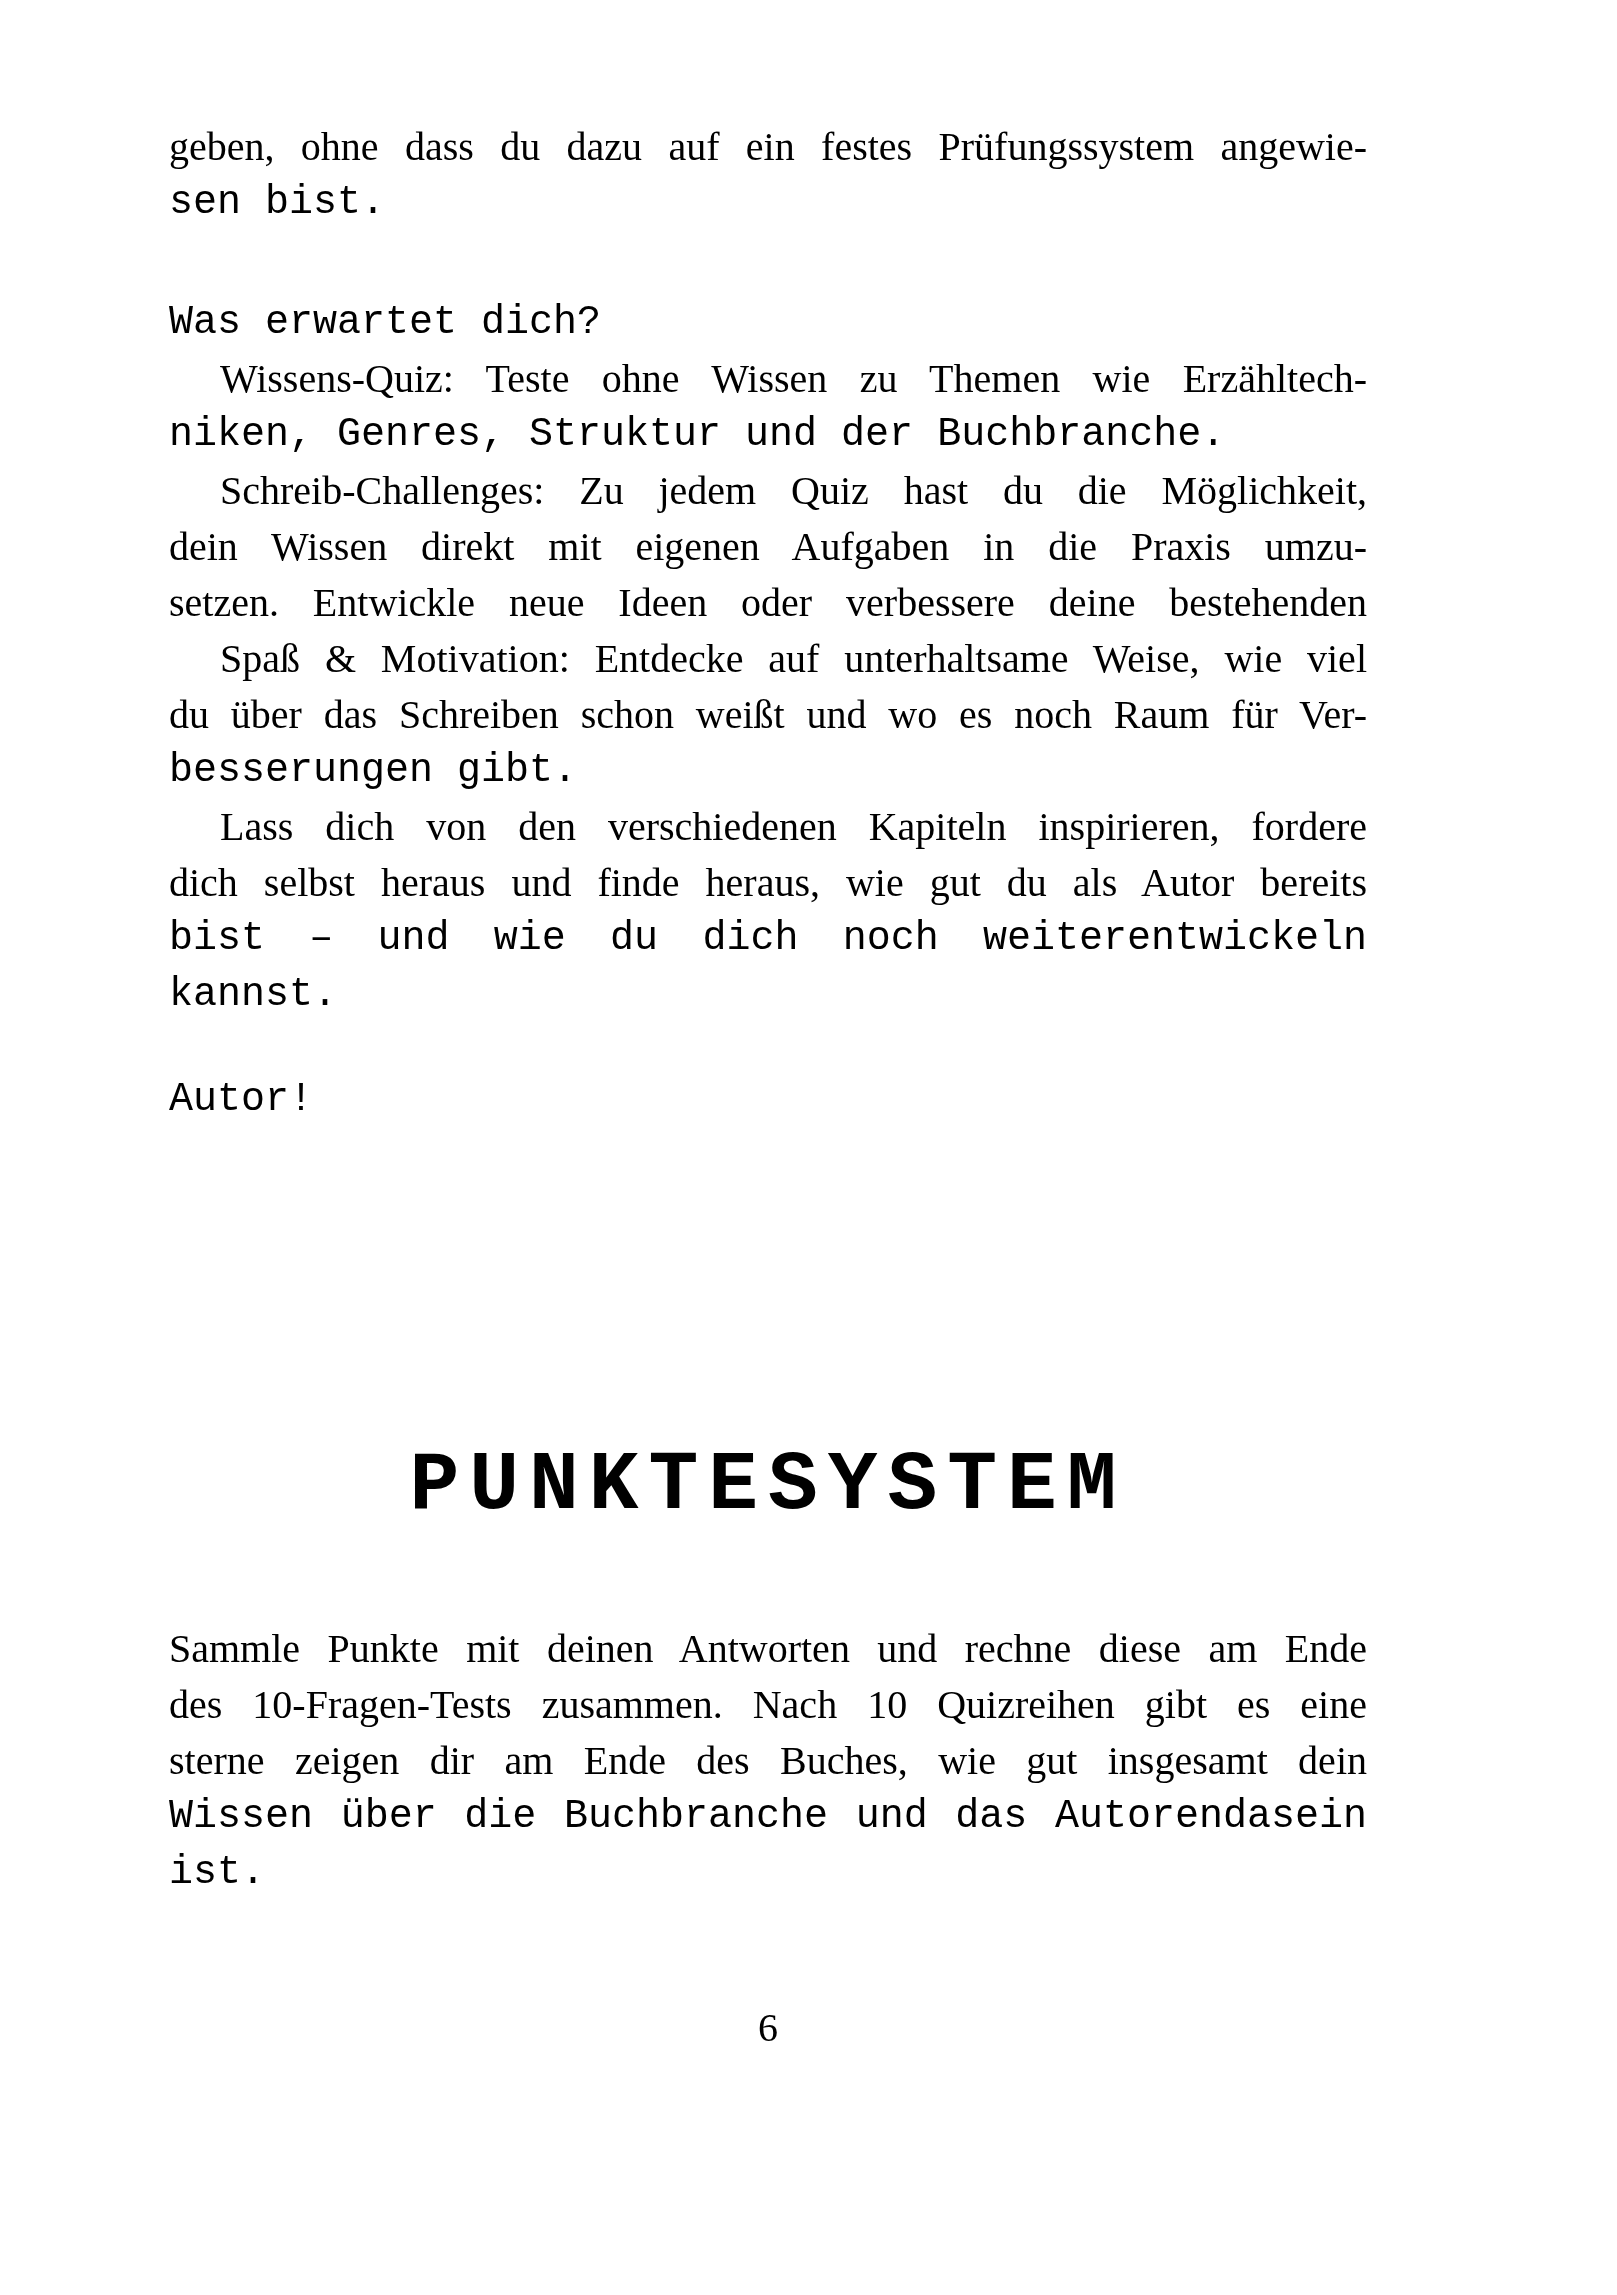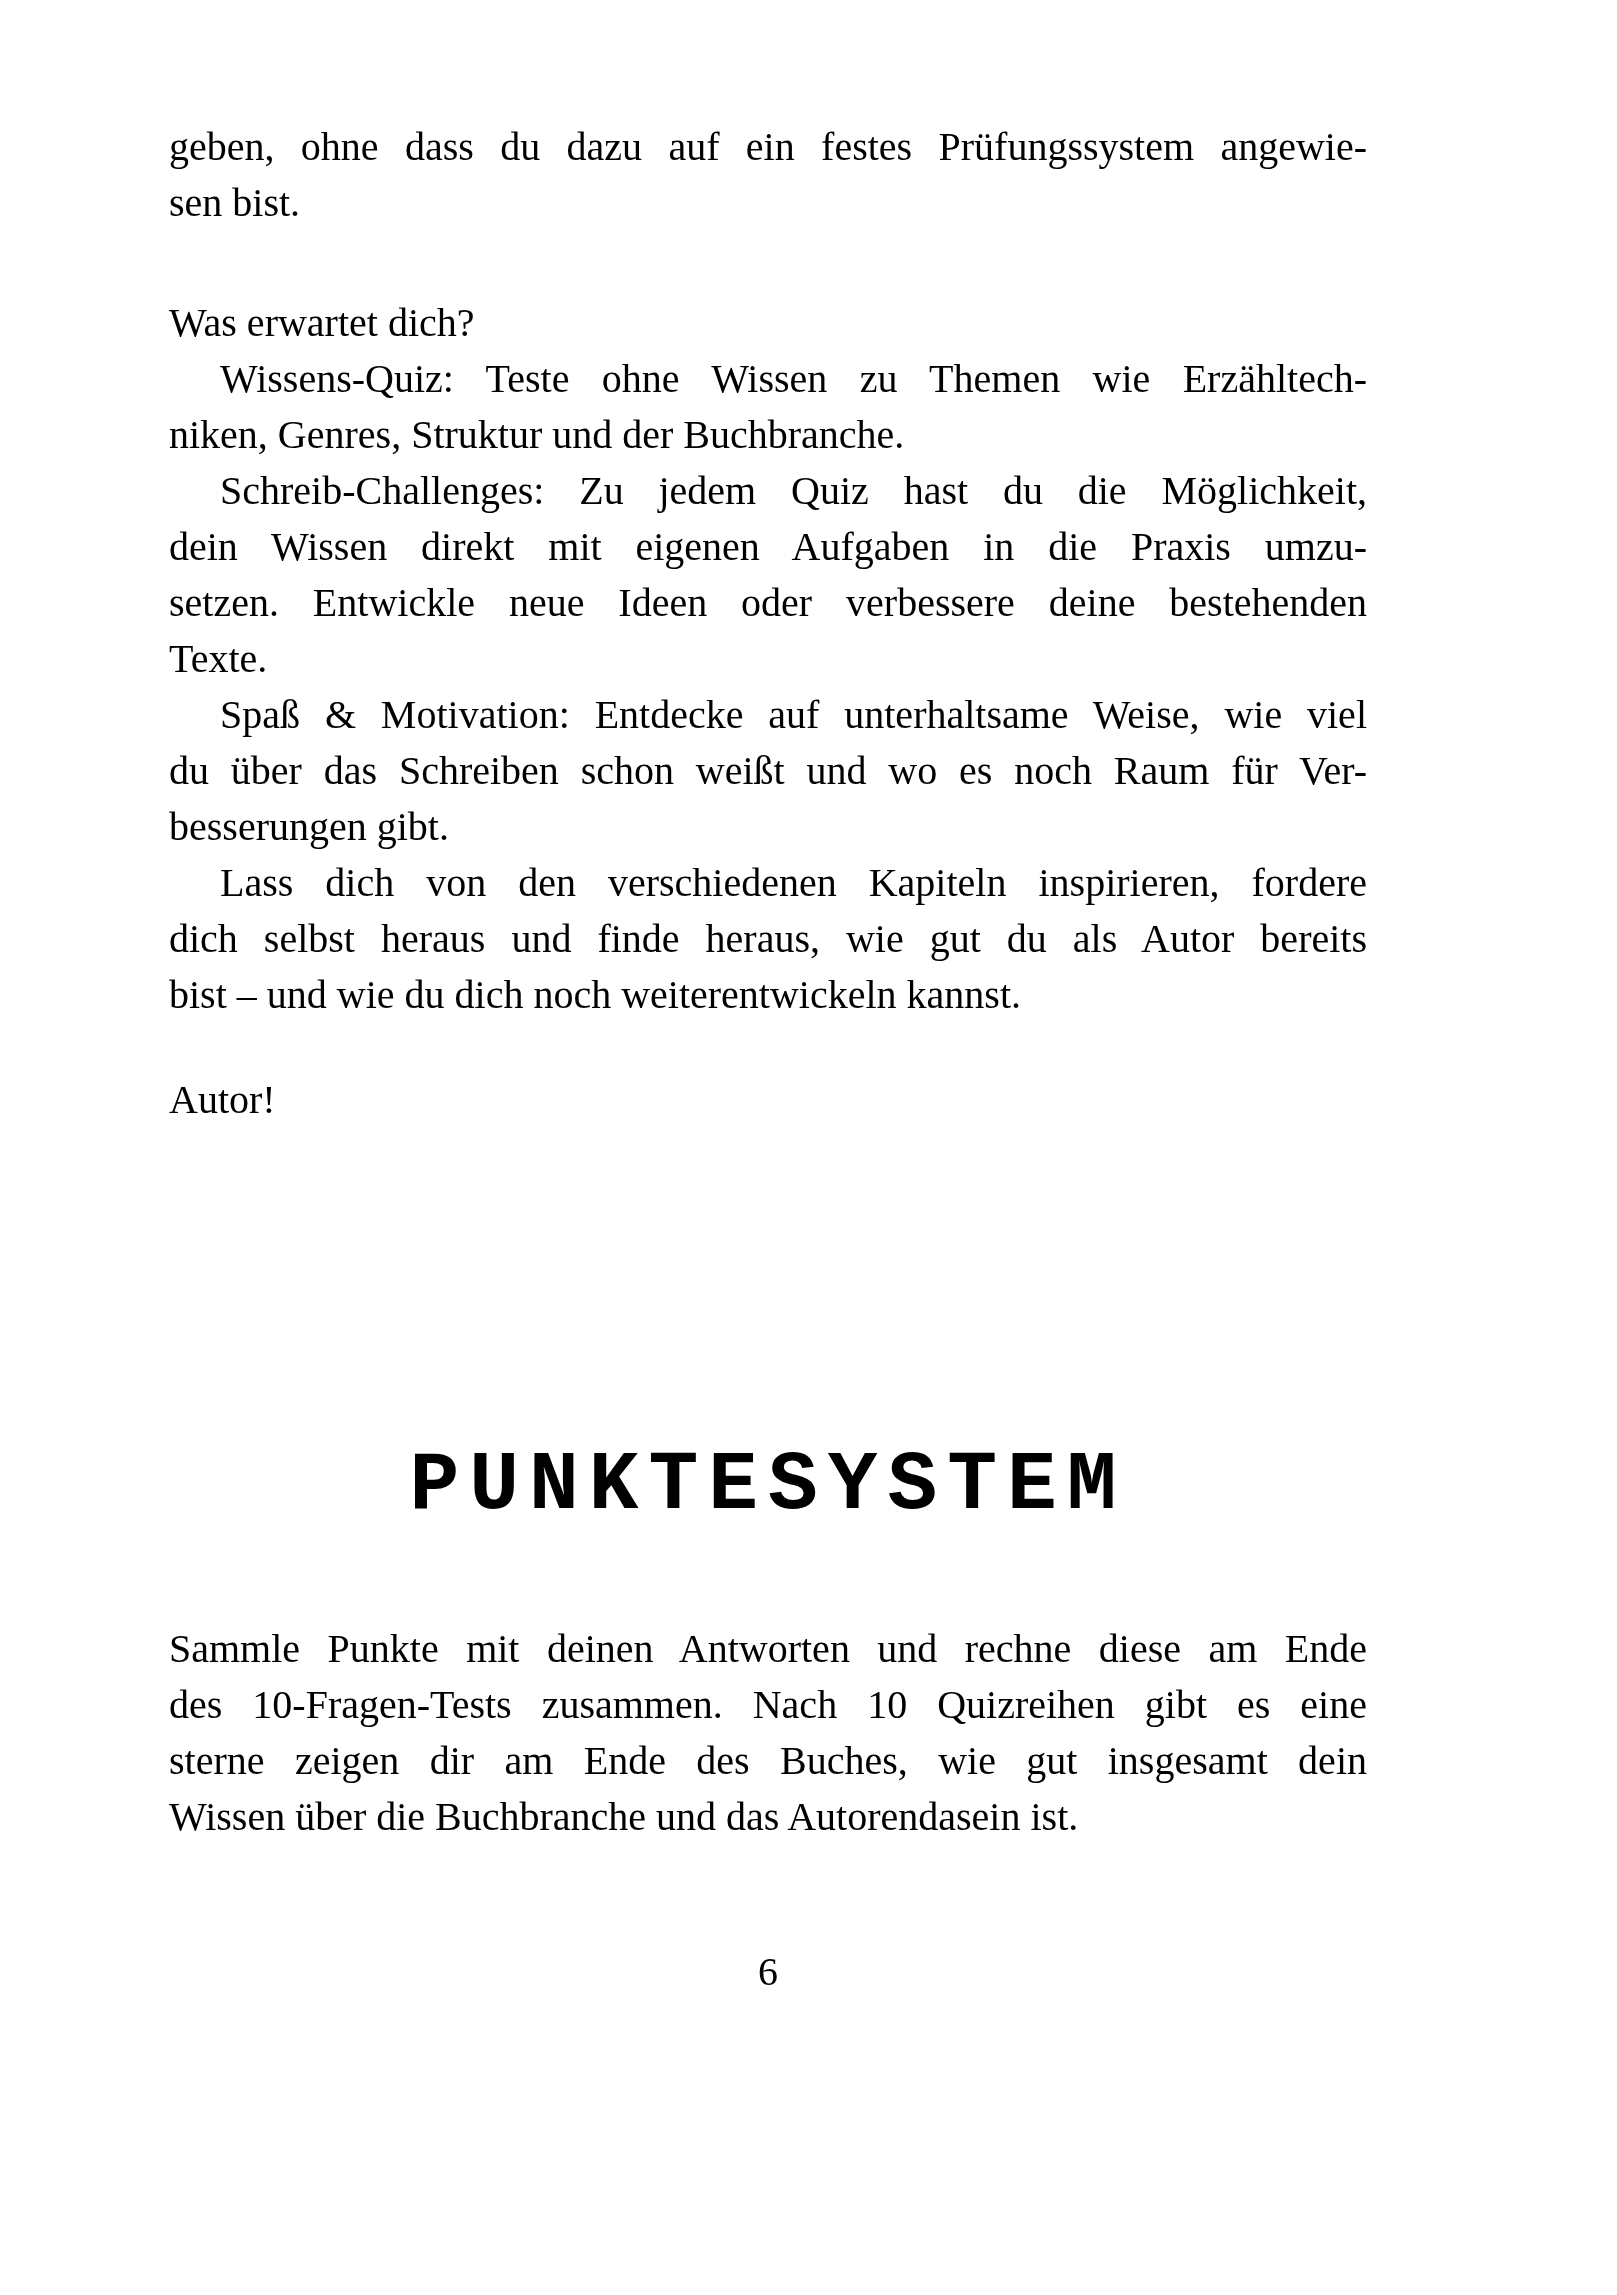--- a/index.html
+++ b/index.html
@@ -20,21 +20,21 @@
     line-height: 56px;
     color: #000000;
   }
   .block { margin: 0; padding: 0; }
   .line {
     display: block;
     text-align: justify;
     text-align-last: justify;
     white-space: normal;
   }
-  .line.last { text-align-last: left; }
+  .line.last { text-align-last: left; font-family: Liberation Mono, monospace; }
   .line.ind { text-indent: 51px; }
 
   
   .gap-question { margin-top: 64px; }
   .gap-cta      { margin-top: 49px; }
 
   h1.chapter-heading {
     margin: 303px 0 0 0;
     font-family: "Liberation Mono", "DejaVu Sans Mono", monospace;
     font-weight: bold;
@@ -66,21 +66,20 @@
 
   <p class="block">
     <span class="line ind">Wissens-Quiz: Teste ohne Wissen zu Themen wie Erzähltech-</span>
     <span class="line last">niken, Genres, Struktur und der Buchbranche.</span>
   </p>
 
   <p class="block">
     <span class="line ind">Schreib-Challenges: Zu jedem Quiz hast du die Möglichkeit,</span>
     <span class="line">dein Wissen direkt mit eigenen Aufgaben in die Praxis umzu-</span>
     <span class="line">setzen. Entwickle neue Ideen oder verbessere deine bestehenden</span>
-    <span class="line last">Texte.</span>
   </p>
 
   <p class="block">
     <span class="line ind">Spaß &amp; Motivation: Entdecke auf unterhaltsame Weise, wie viel</span>
     <span class="line">du über das Schreiben schon weißt und wo es noch Raum für Ver-</span>
     <span class="line last">besserungen gibt.</span>
   </p>
 
   <p class="block">
     <span class="line ind">Lass dich von den verschiedenen Kapiteln inspirieren, fordere</span>

